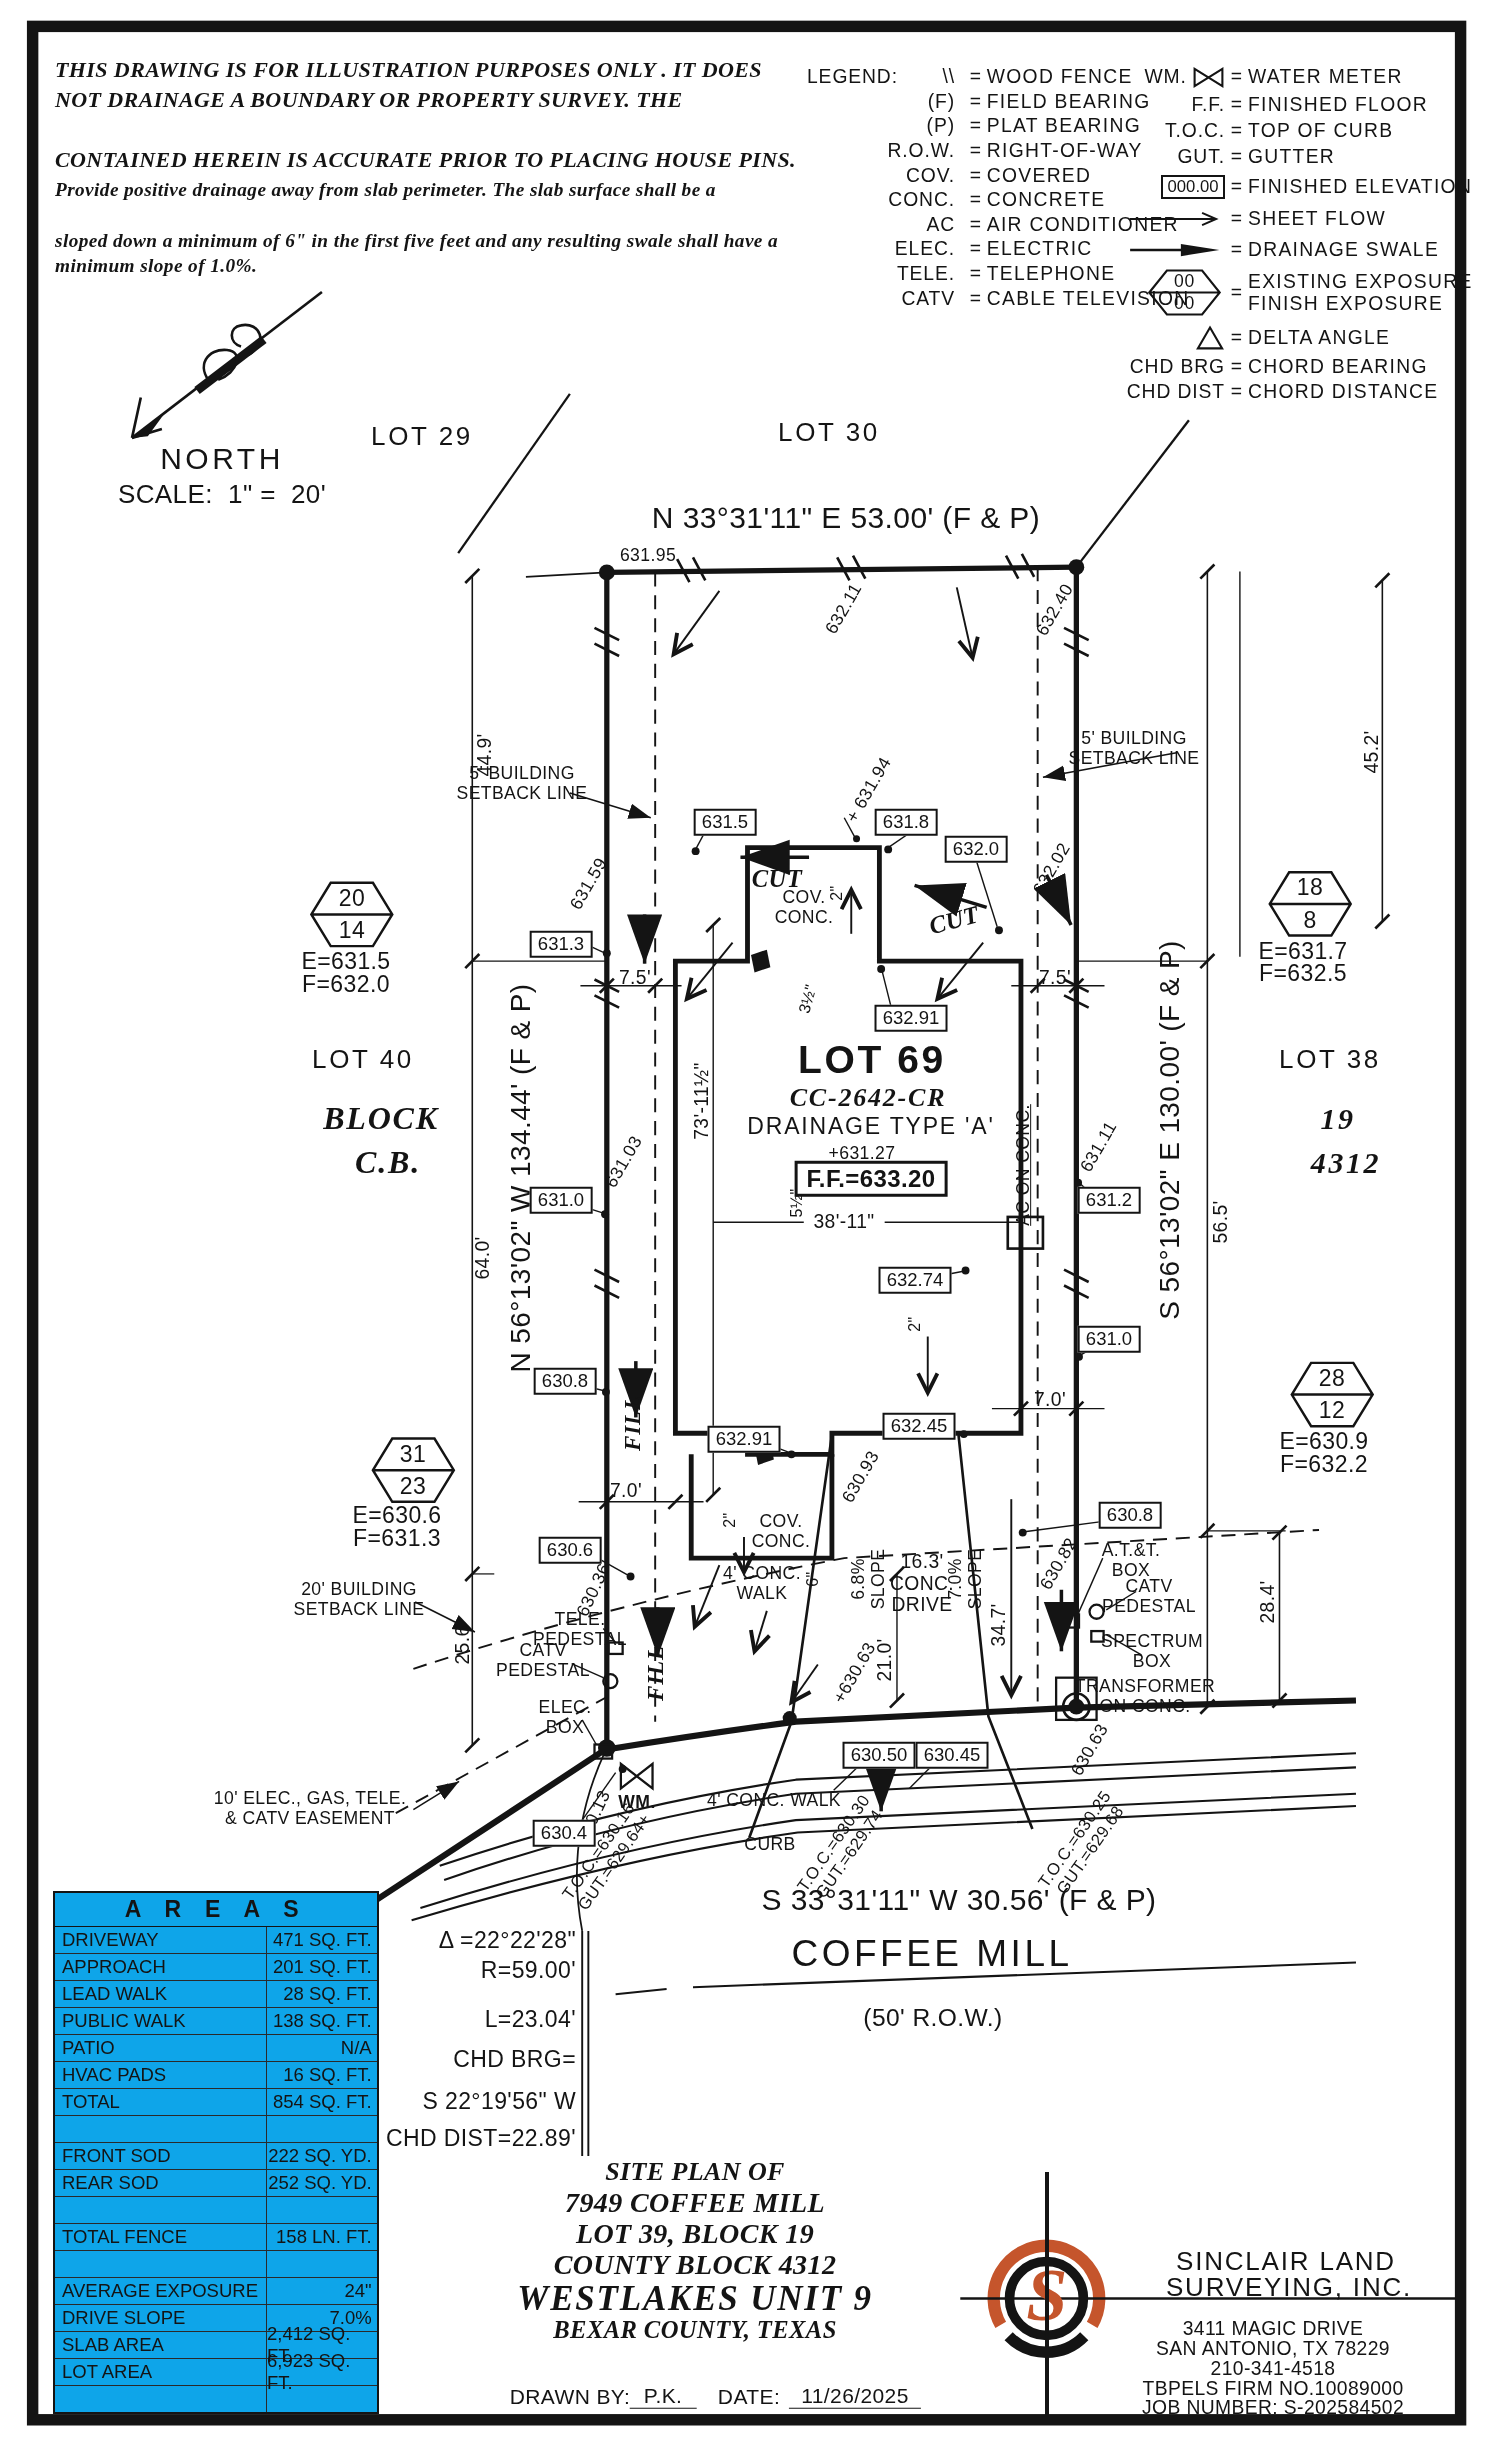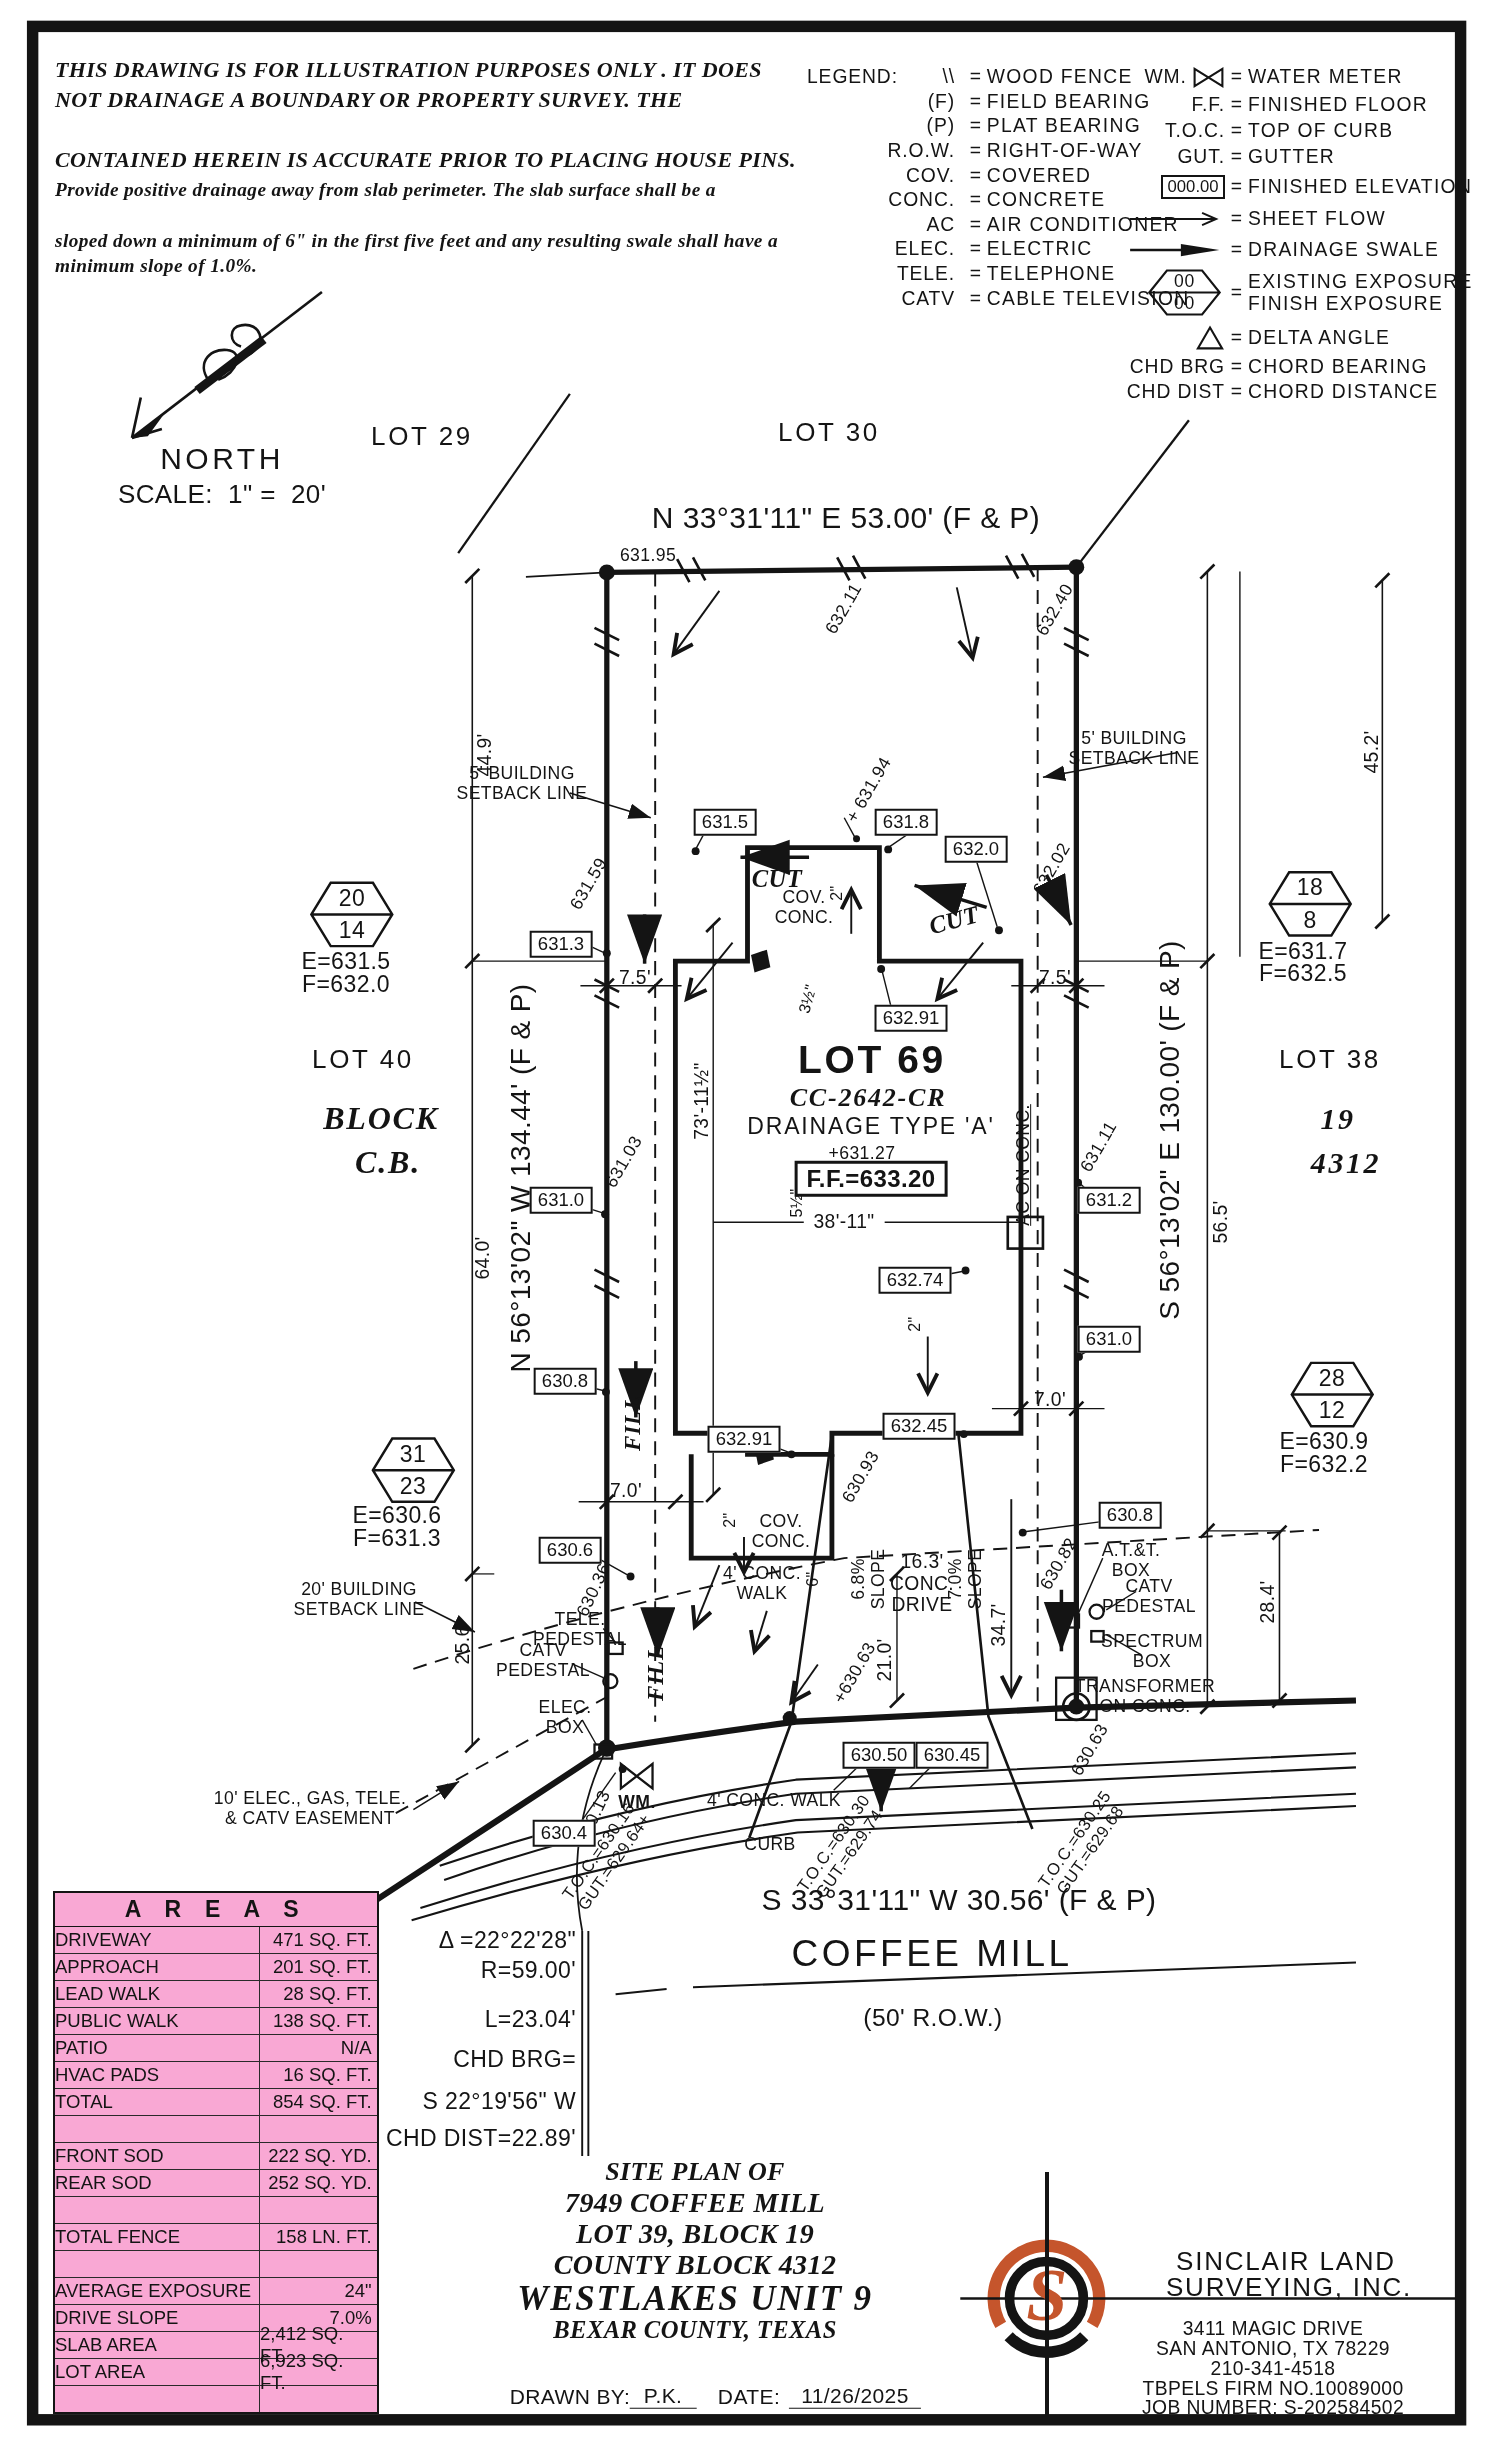--- a/index.html
+++ b/index.html
@@ -25,26 +25,26 @@
   .bx{border:2.2px solid #141414;background:#fff;padding:0.9px 6.2px;font-size:18.5px;letter-spacing:0;}
   .bigbx{border:3.5px solid #141414;background:#fff;padding:1.8px 8.8px;font-size:24px;font-weight:700;}
   .und{text-decoration:underline;}
   
   .lrow{display:flex;align-items:center;font-size:19.3px;}
   .labbr{width:148px;text-align:right;padding-right:8.8px;letter-spacing:0.9px;}
   .leq{width:23px;text-align:center;}
   .ldesc{text-align:left;letter-spacing:1.3px;white-space:pre;}
   .rabbr{width:106px;display:flex;justify-content:flex-end;align-items:center;gap:5.3px;letter-spacing:0.9px;}
   
-  .areas{position:absolute;left:53px;top:1891px;width:322px;border:2.6px solid #141414;background:#f9a8d4;}
+  .areas{position:absolute;left:53px;top:1891px;width:322px;border:2.6px solid #141414;background:#0ea5e9;}
   .areas .ttl{height:33px;border-bottom:1.8px solid #141414;display:flex;align-items:center;justify-content:center;
               font-size:23px;font-weight:700;letter-spacing:8.8px;}
   .arow{display:flex;height:26px;border-bottom:1.4px solid #2a2a2a;font-size:18.5px;}
   .arow:last-child{border-bottom:none;}
-  .alab{width:204px;padding-left:0;display:flex;align-items:center;border-right:1.4px solid #2a2a2a;}
+  .alab{width:204px;padding-left:7px;display:flex;align-items:center;border-right:1.4px solid #2a2a2a;}
   .aval{flex:1;padding-right:5.3px;display:flex;align-items:center;justify-content:flex-end;}
   .vbar{position:absolute;background:#141414;}
 </style>
 </head>
 <body>
 
 <div class="page">
 
 <svg class="linework" width="1495" height="2462" viewBox="0 0 1700 2800">
   <defs>

